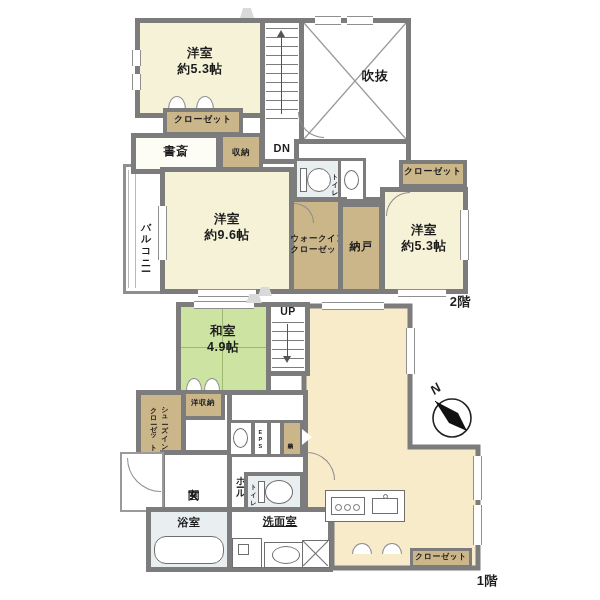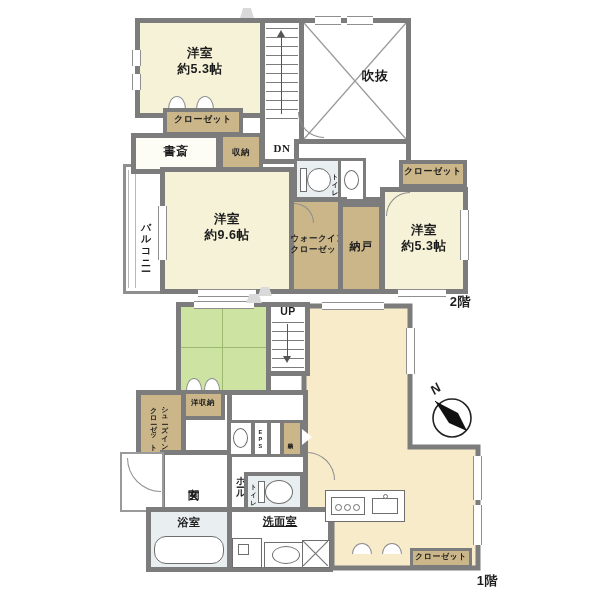--- a/index.html
+++ b/index.html
@@ -37,21 +37,21 @@
   <div class="lbl" style="left:150px;top:46px;width:100px;font-size:12.5px;">洋室
 約5.3帖</div>
   <div class="win-v" style="left:132px;top:50px;width:9px;height:16px;"></div>
   <div class="win-v" style="left:132px;top:74px;width:9px;height:16px;"></div>
   <div class="vent" style="left:240px;top:8px;width:14px;height:10px;"></div>
 
   <div class="room" style="left:260px;top:18px;width:44px;height:146px;background:#fff;"></div>
   <div class="treads" style="left:266px;top:28px;width:32px;height:94px;"></div>
   <div class="stem" style="left:281px;top:36px;height:78px;"></div>
   <div class="tri" style="left:277px;top:30px;border-left:4px solid transparent;border-right:4px solid transparent;border-bottom:7px solid #555;"></div>
-  <div class="lbl" style="left:260px;top:142px;width:44px;font-size:11px;font-family:Liberation Serif, serif;">DN</div>
+  <div class="lbl" style="left:260px;top:142px;width:44px;font-size:11px;">DN</div>
 
   <div class="room" style="left:299px;top:18px;width:112px;height:126px;background:#fff;">
     <svg width="102" height="116" style="display:block;">
       <line x1="0" y1="0" x2="102" y2="116" stroke="#9a9a9a" stroke-width="1.4"></line>
       <line x1="102" y1="0" x2="0" y2="116" stroke="#9a9a9a" stroke-width="1.4"></line>
     </svg>
   </div>
   <div class="lbl" style="left:345px;top:68px;width:60px;font-size:13px;">吹抜</div>
   <div class="win-h" style="left:315px;top:16px;width:26px;height:9px;"></div>
   <div class="win-h" style="left:347px;top:16px;width:26px;height:9px;"></div>
@@ -105,20 +105,22 @@
     <polygon points="6,8 112,8 112,149 180,149 180,270 34,270 34,214 6,214" fill="#f7ebca" stroke="#7c7c7c" stroke-width="5"></polygon>
   </svg>
   <div class="win-h" style="left:322px;top:302px;width:62px;height:8px;"></div>
   <div class="win-v" style="left:406px;top:328px;width:9px;height:46px;"></div>
   <div class="win-v" style="left:473px;top:456px;width:9px;height:44px;"></div>
   <div class="win-v" style="left:473px;top:505px;width:9px;height:40px;"></div>
 
   <div class="room" style="left:176px;top:302px;width:95px;height:93px;background:#cde3a2;
               background-image:linear-gradient(to bottom,transparent 48%,#9db970 48%,#9db970 49.5%,transparent 49.5%),
                                linear-gradient(to right,transparent 48%,#9db970 48%,#9db970 49.5%,transparent 49.5%);"></div>
+  <div class="lbl" style="left:190px;top:324px;width:66px;font-size:12.5px;">和室
+4.9帖</div>
   <div class="win-h" style="left:194px;top:301px;width:60px;height:8px;"></div>
   <div class="vent" style="left:246px;top:294px;width:16px;height:9px;"></div>
 
   <div class="room" style="left:266px;top:302px;width:44px;height:74px;background:#fff;"></div>
   <div class="lbl" style="left:266px;top:305px;width:44px;font-size:10.5px;">UP</div>
   <div class="treads" style="left:272px;top:322px;width:32px;height:46px;"></div>
   <div class="stem" style="left:287px;top:324px;height:34px;"></div>
   <div class="tri" style="left:283px;top:356px;border-left:4px solid transparent;border-right:4px solid transparent;border-top:7px solid #555;"></div>
 
   <div class="halfarc" style="left:186px;top:378px;width:16px;height:12px;"></div>

